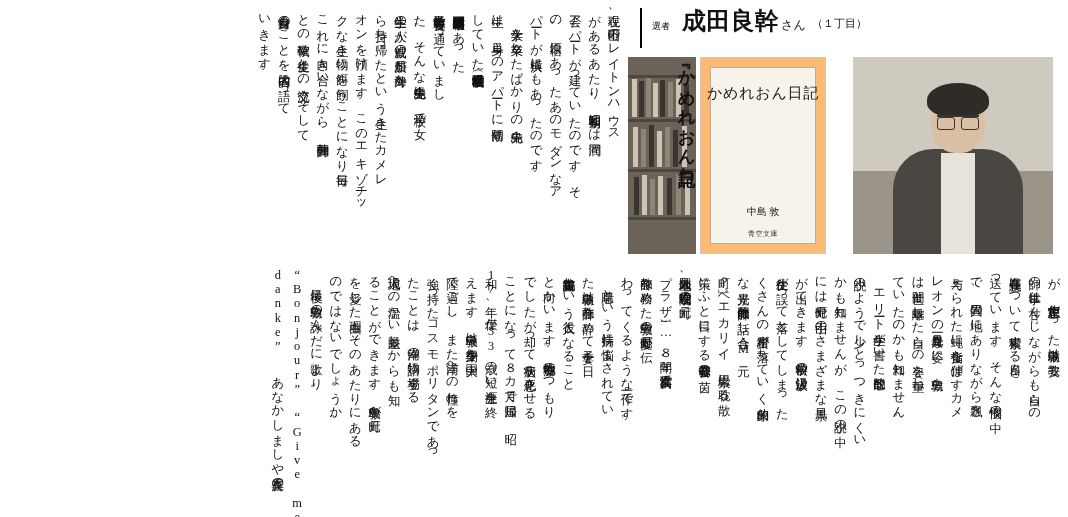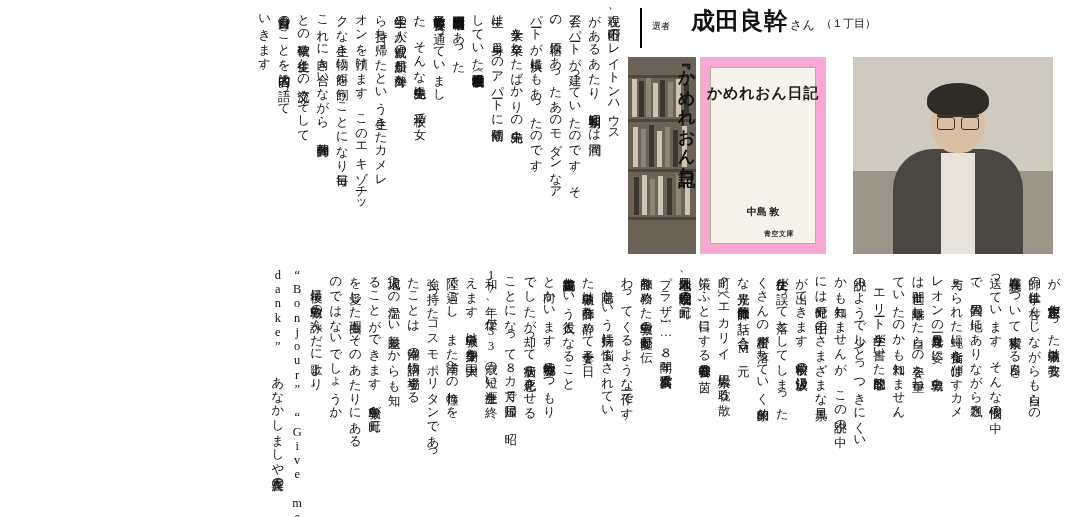--- a/index.html
+++ b/index.html
@@ -62,21 +62,21 @@
   .masthead-author-block {
     display: flex;
     flex-direction: row;
     align-items: flex-end;
   }
   .author-role {
     font-size: 9px;
     line-height: 1.1;
     color: #000;
     padding-bottom: 3px;
-    margin-right: 21px;
+    margin-right: 12px;
     white-space: nowrap;
   }
   .author-name {
     font-size: 24px;
     font-weight: bold;
     letter-spacing: 0.01em;
     white-space: nowrap;
     line-height: 1.1;
   }
   .author-suffix {
@@ -118,24 +118,23 @@
   }
   .photo-left .dark { background: #3b352f; }
   .photo-left .mid { background: #8d8577; }
 
   .book-cover {
     position: absolute;
     left: 700px;
     top: 57px;
     width: 126px;
     height: 197px;
-    background: #f9a8d4;
+    background: #fdba74;
     border: 1px solid #cfc8b8;
     box-sizing: border-box;
-    font-weight: bold;
   }
   .book-cover-inner {
     position: absolute;
     left: 9px;
     top: 9px;
     right: 9px;
     bottom: 9px;
     border: 1px solid #b9ae97;
     background: #f6f3ea;
   }
@@ -154,21 +153,21 @@
     bottom: 34px;
     left: 0;
     width: 100%;
     text-align: center;
     font-size: 10px;
     color: #1a1a1a;
   }
   .book-cover-pub {
     position: absolute;
     bottom: 14px;
-    left: 16px;
+    left: 0;
     width: 100%;
     text-align: center;
     font-size: 7px;
     color: #333;
     letter-spacing: 0.08em;
   }
 
   .photo-portrait {
     position: absolute;
     left: 853px;

